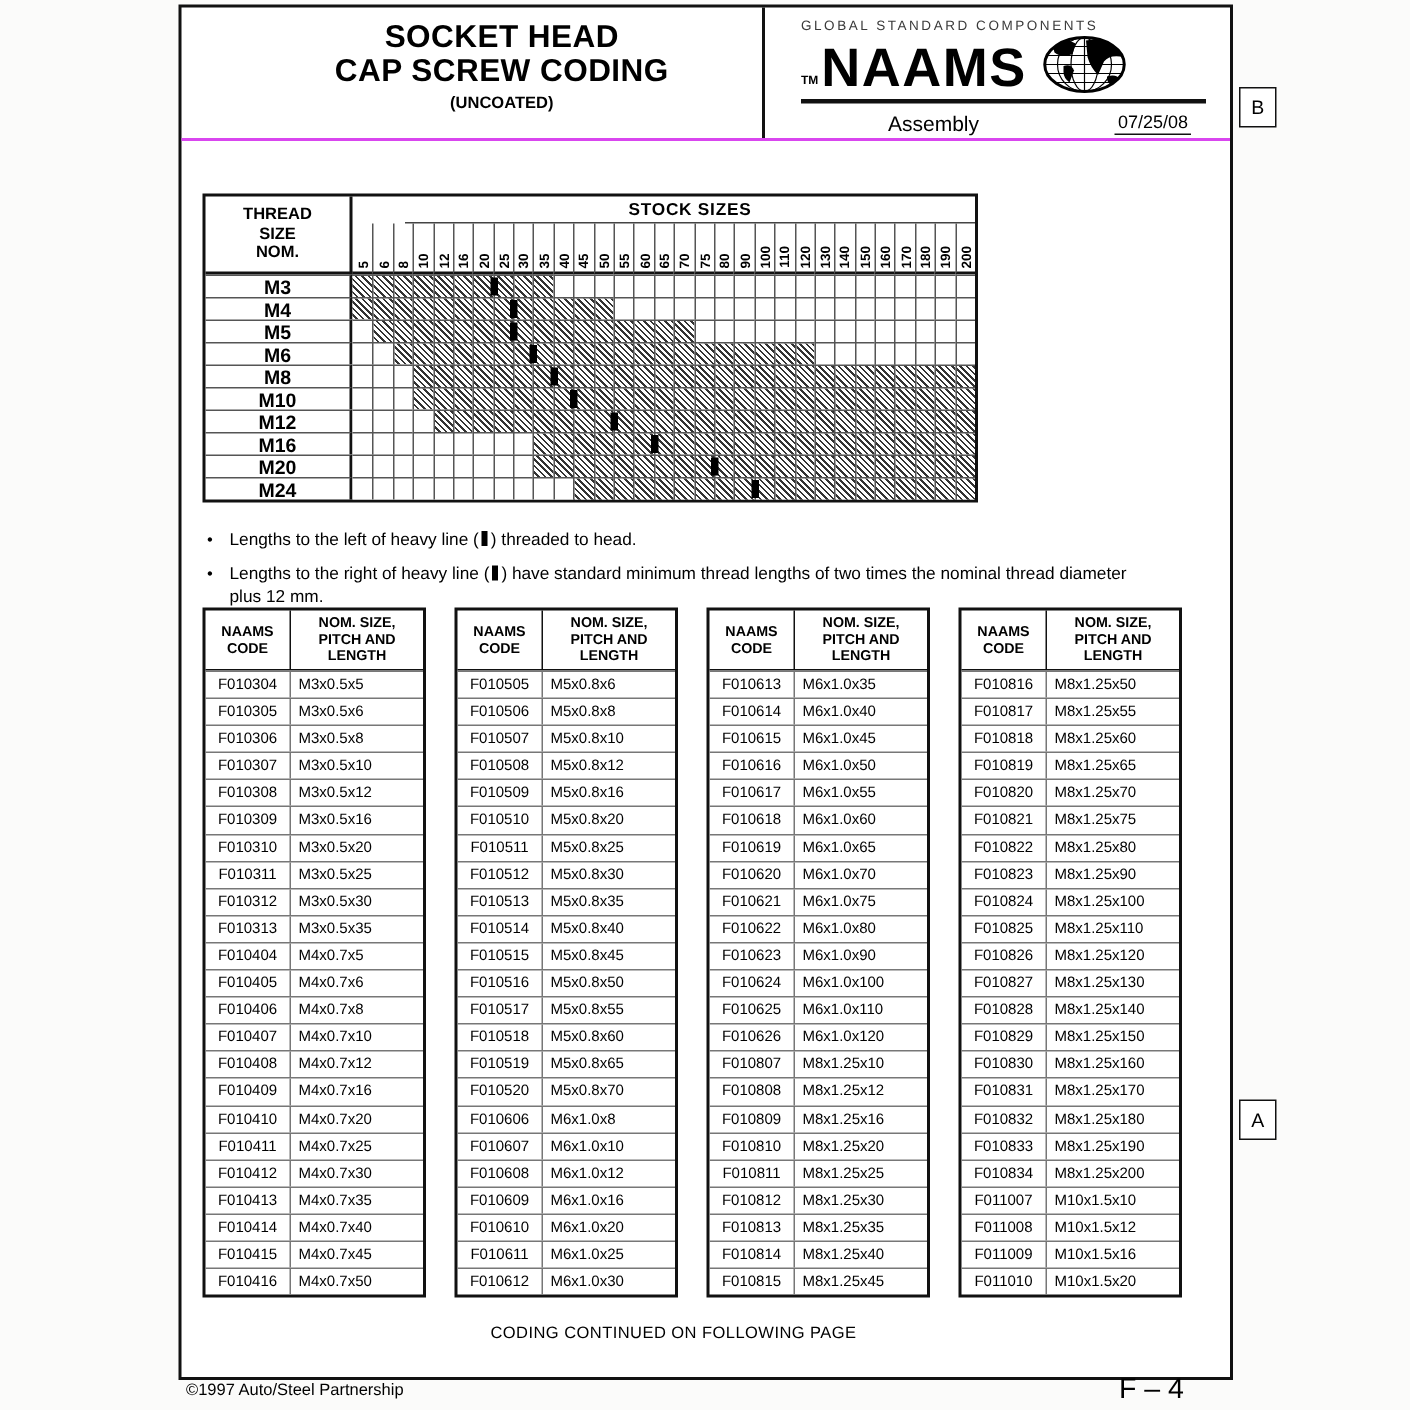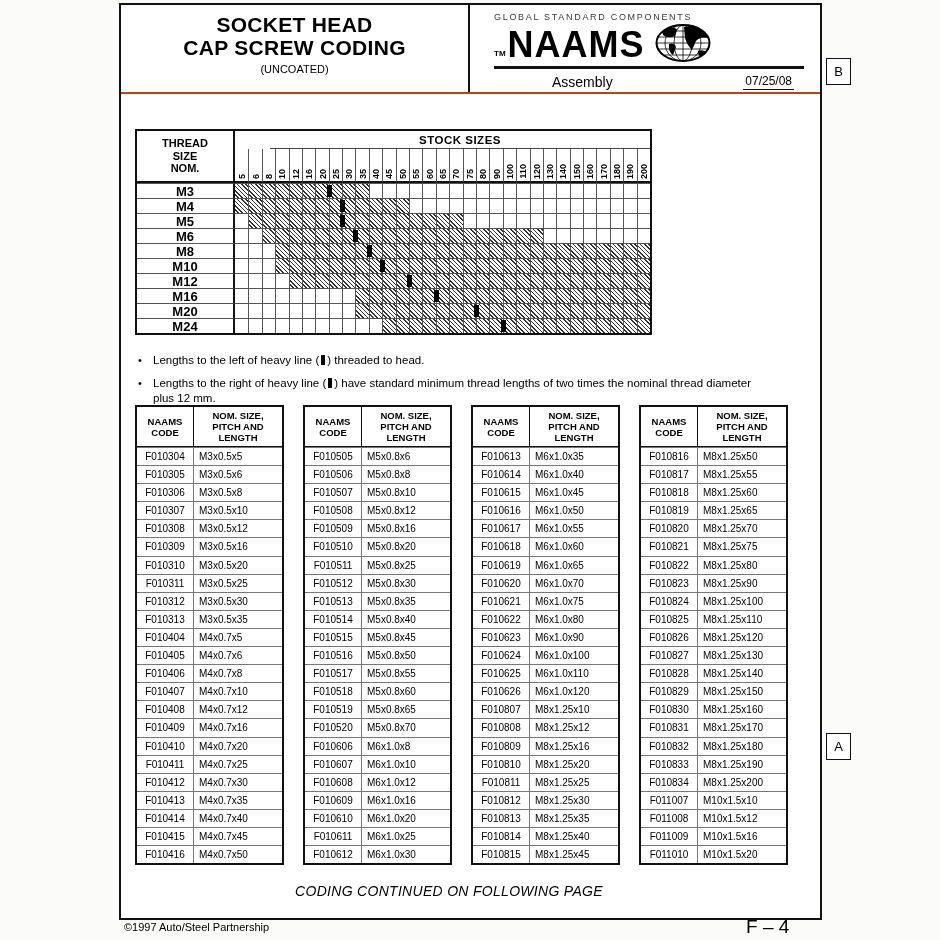--- a/index.html
+++ b/index.html
@@ -4,25 +4,25 @@
 <title>NAAMS Socket Head Cap Screw Coding</title>
 <style>
   * { margin:0; padding:0; box-sizing:border-box; }
   html,body { width:940px; height:940px; }
   body { background:#f6f6f4; font-family:"Liberation Sans", sans-serif; color:#000; position:relative; }
   .page { position:absolute; inset:0; background:#fbfbfa; }
 
   .main-border { position:absolute; left:119px; top:3px; width:703px; height:917px; border:2px solid #111; background:#fff; }
 
   
-  header { display:flex; height:89px; border-bottom:2px solid #c2410c; }
+  header { display:flex; height:89px; border-bottom:2px solid #d946ef;padding-left:40px; }
   .hleft { width:349px; border-right:2px solid #111; text-align:center; padding-top:8px; }
   .title-line { font-size:21px; font-weight:bold; line-height:23px; letter-spacing:0.3px; }
   .sub { font-size:11px; line-height:13px; }
-  .sub.first { margin-top:4px; }
+  .sub.first { margin-top:4px;font-weight:bold; }
   .hright { flex:1; position:relative; padding:7px 16px 0 24px; }
   .tagline { font-size:9px; letter-spacing:1.7px; color:#3a3a3a; }
   .brandrow { display:flex; align-items:flex-end; height:41px; }
   .tm { font-size:8px; font-weight:bold; margin:0 2px 5px 0; }
   .naams { font-size:36px; font-weight:bold; line-height:37px; letter-spacing:1px; }
   .globe-wrap { margin:0 0 0 9px; line-height:0; }
   .brand-underline { height:3px; background:#111; margin-top:3px; }
   .assemblyrow { display:flex; justify-content:space-between; align-items:flex-start; padding:5px 10px 0 58px; }
   .assembly { font-size:14px; }
   .date { font-size:12px; border-bottom:1.5px solid #111; padding:0 2px 1px 2px; }
@@ -50,21 +50,21 @@
   .tables { position:absolute; left:14px; top:400px; display:flex; gap:19px; }
   .ctable { width:149px; border:2px solid #111; background:#fff; }
   .ct-head { display:flex; border-bottom:1.5px solid #111; }
   .ct-head .h1 { width:57px; border-right:1px solid #111; display:flex; align-items:center; justify-content:center; text-align:center; font-weight:bold; font-size:9.5px; line-height:11px; padding:3px 1px; }
   .ct-head .h2 { flex:1; display:flex; align-items:center; justify-content:center; text-align:center; font-weight:bold; font-size:9.5px; line-height:11px; padding:3px 11px; }
   .ct-row { display:flex; border-top:1px solid #777; height:18.1px; }
   .ct-row:first-of-type { border-top:none; }
   .ct-row .code { width:57px; border-right:1px solid #777; text-align:center; font-size:10px; line-height:17.5px; }
   .ct-row .size { flex:1; padding-left:5px; font-size:10px; line-height:17.5px; }
 
-  .continued { position:absolute; left:14px; width:628px; top:878px; text-align:center; font-style:italic; font-size:14px; letter-spacing:0.3px; }
+  .continued { position:absolute; left:14px; width:628px; top:878px; text-align:center; font-size:11px; letter-spacing:0.3px; }
 
   
   .rev-box { position:absolute; width:25px; height:27px; border:1.5px solid #111; background:#fff; display:flex; align-items:center; justify-content:center; font-size:13px; }
   #revB { left:826px; top:58px; }
   #revA { left:826px; top:733px; }
   .copyright { position:absolute; left:124px; top:921px; font-size:11px; }
   .pagenum { position:absolute; left:746px; top:916px; font-size:19px; }
 </style>
 </head>
 <body>

